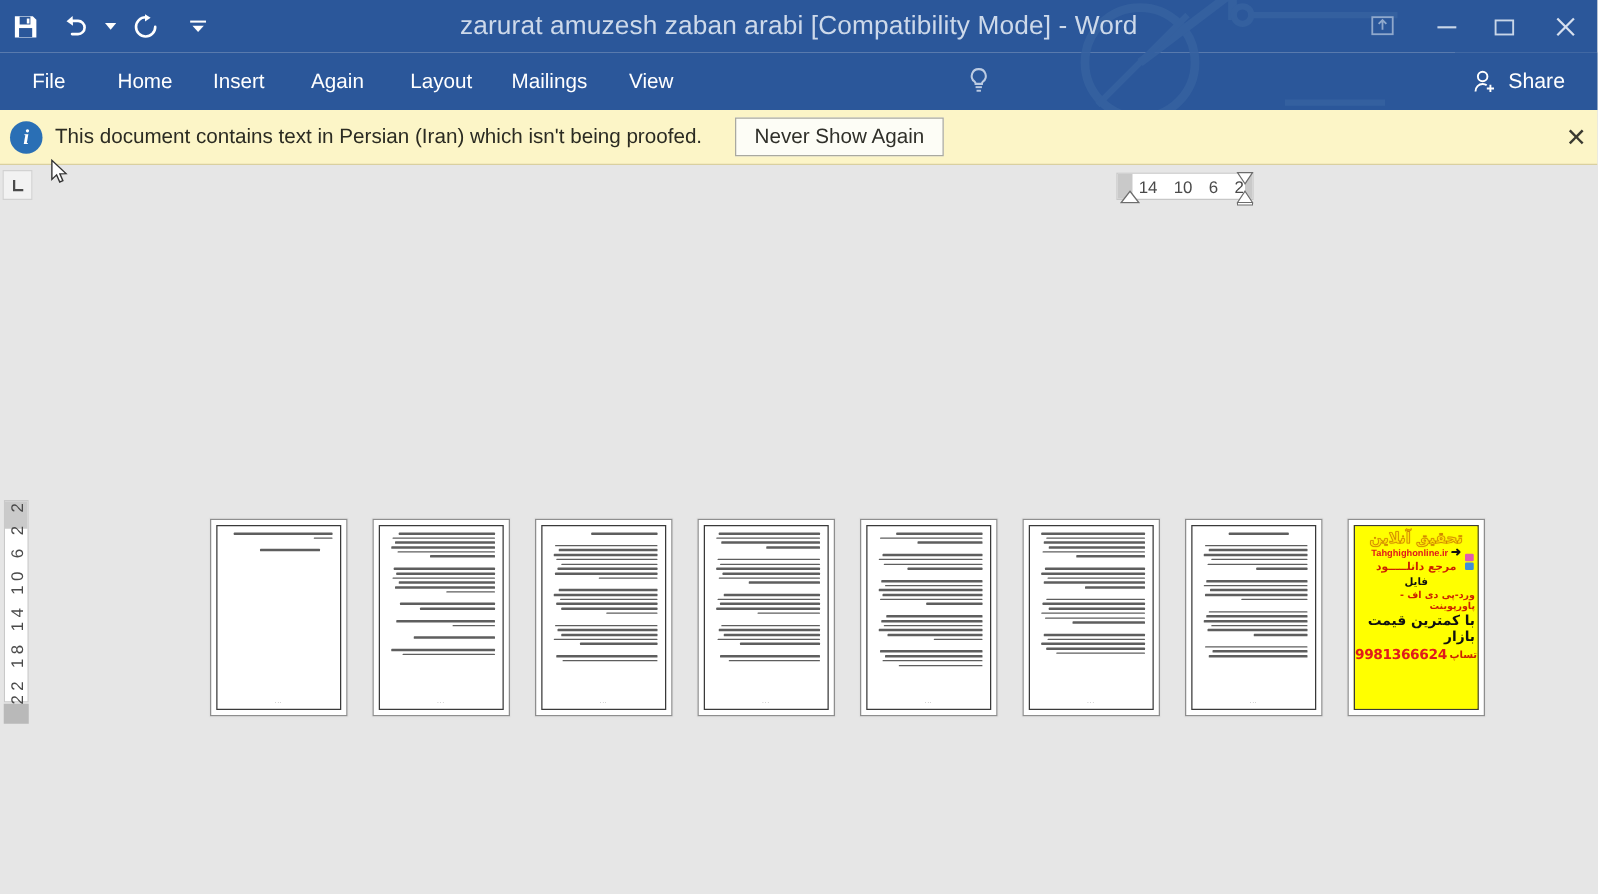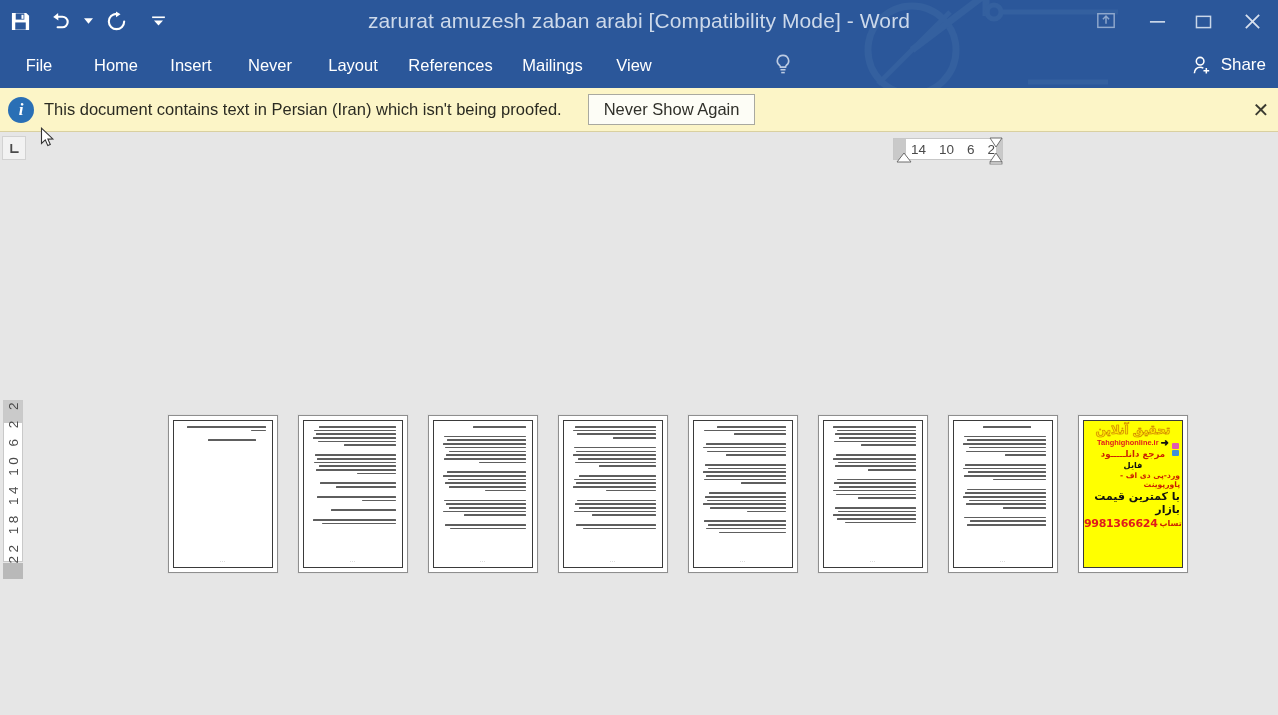--- a/index.html
+++ b/index.html
@@ -58,21 +58,21 @@
   .tab {
     color: #ffffff; font-size: 16.5px; padding: 0 0; height: 46px;
     display: flex; align-items: center; white-space: nowrap;
   }
   .tellme {
     position: absolute; left: 775px; top: 0; height: 46px; display: flex; align-items: center; gap: 9px;
     color: #bccbe2; font-size: 16.5px; z-index: 2;
   }
   .bulb { width: 16px; height: 22px; display: block; }
   .share {
-    position: absolute; right: 0; top: 42px; height: 46px; padding: 0 12px 0 14px;
+    position: absolute; right: 0; top: 42px; height: 46px; padding: 0 26px 0 14px;
     display: flex; align-items: center; gap: 8px;
     color: #ffffff; font-size: 17px; background: #2b579a; z-index: 4;
   }
 
   
   .notifybar {
     position: absolute; left: 0; top: 88px; width: 1278px; height: 44px;
     background: #fcf5c7; border-bottom: 1px solid #d9d0a0;
     display: flex; align-items: center;
   }
@@ -290,23 +290,22 @@
         <path d="M183 58 L300 58"></path>
         <path d="M240 10 L300 10"></path>
         <path d="M210 128 L290 128"></path>
       </g>
     </svg>
 
     <div class="tabs">
       <div class="tab" style="width:78px;justify-content:center">File</div>
       <div class="tab" style="width:76px;justify-content:center">Home</div>
       <div class="tab" style="width:74px;justify-content:center">Insert</div>
-      <div class="tab" style="width:84px;justify-content:center">Never</div>
+      <div class="tab" style="width:84px;justify-content:center">Again</div>
       <div class="tab" style="width:82px;justify-content:center">Layout</div>
-      <div class="tab" style="width:113px;justify-content:center">References</div>
       <div class="tab" style="width:91px;justify-content:center">Mailings</div>
       <div class="tab" style="width:72px;justify-content:center">View</div>
     </div>
 
     <div class="tellme">
       <svg class="bulb" viewBox="0 0 14 20">
         <path fill="none" stroke="#bccbe2" stroke-width="1.5" d="M7 1.2a5 5 0 0 0-3.1 9c.5.5.8 1 .8 1.7h4.6c0-.7.3-1.2.8-1.7A5 5 0 0 0 7 1.2z"></path>
         <rect x="4.7" y="13.6" width="4.6" height="1.4" fill="#bccbe2"></rect>
         <rect x="5.4" y="16.2" width="3.2" height="1.4" fill="#bccbe2"></rect>
       </svg>

